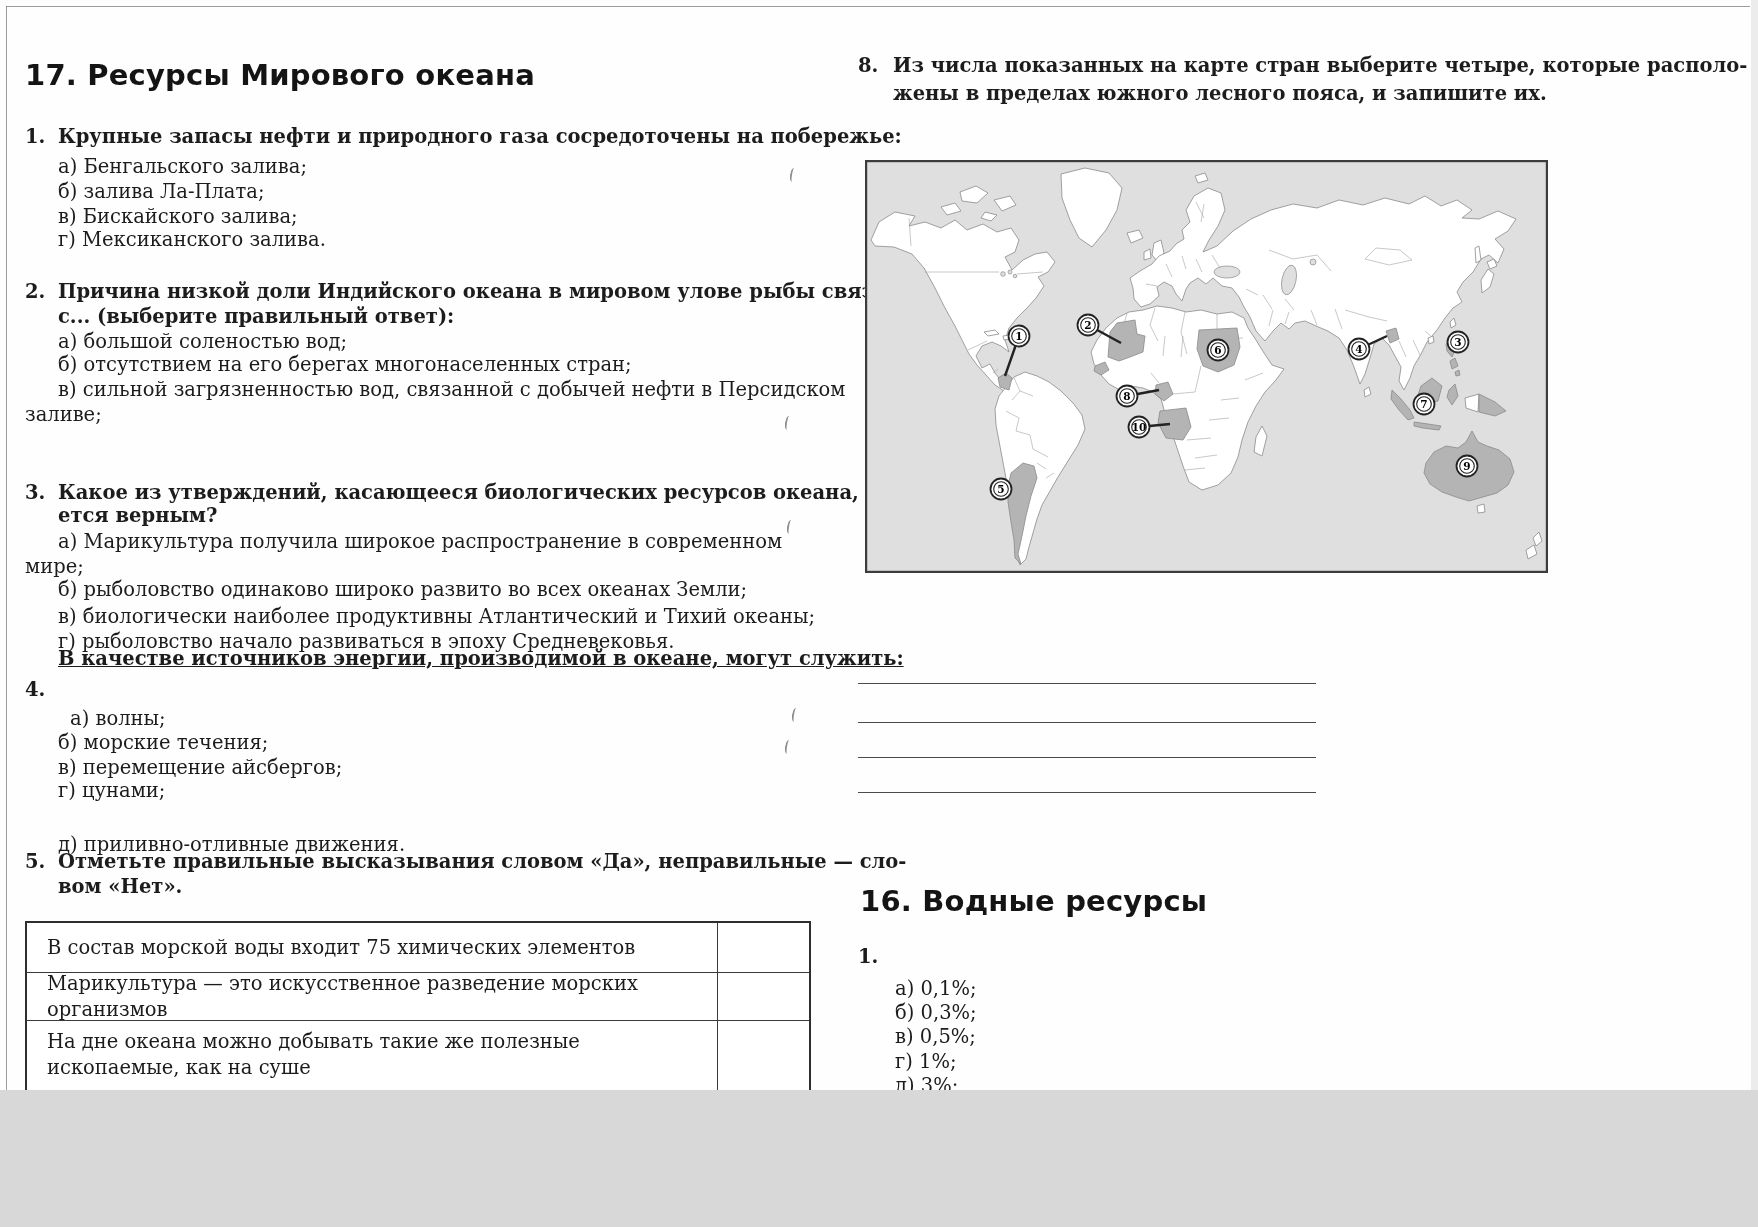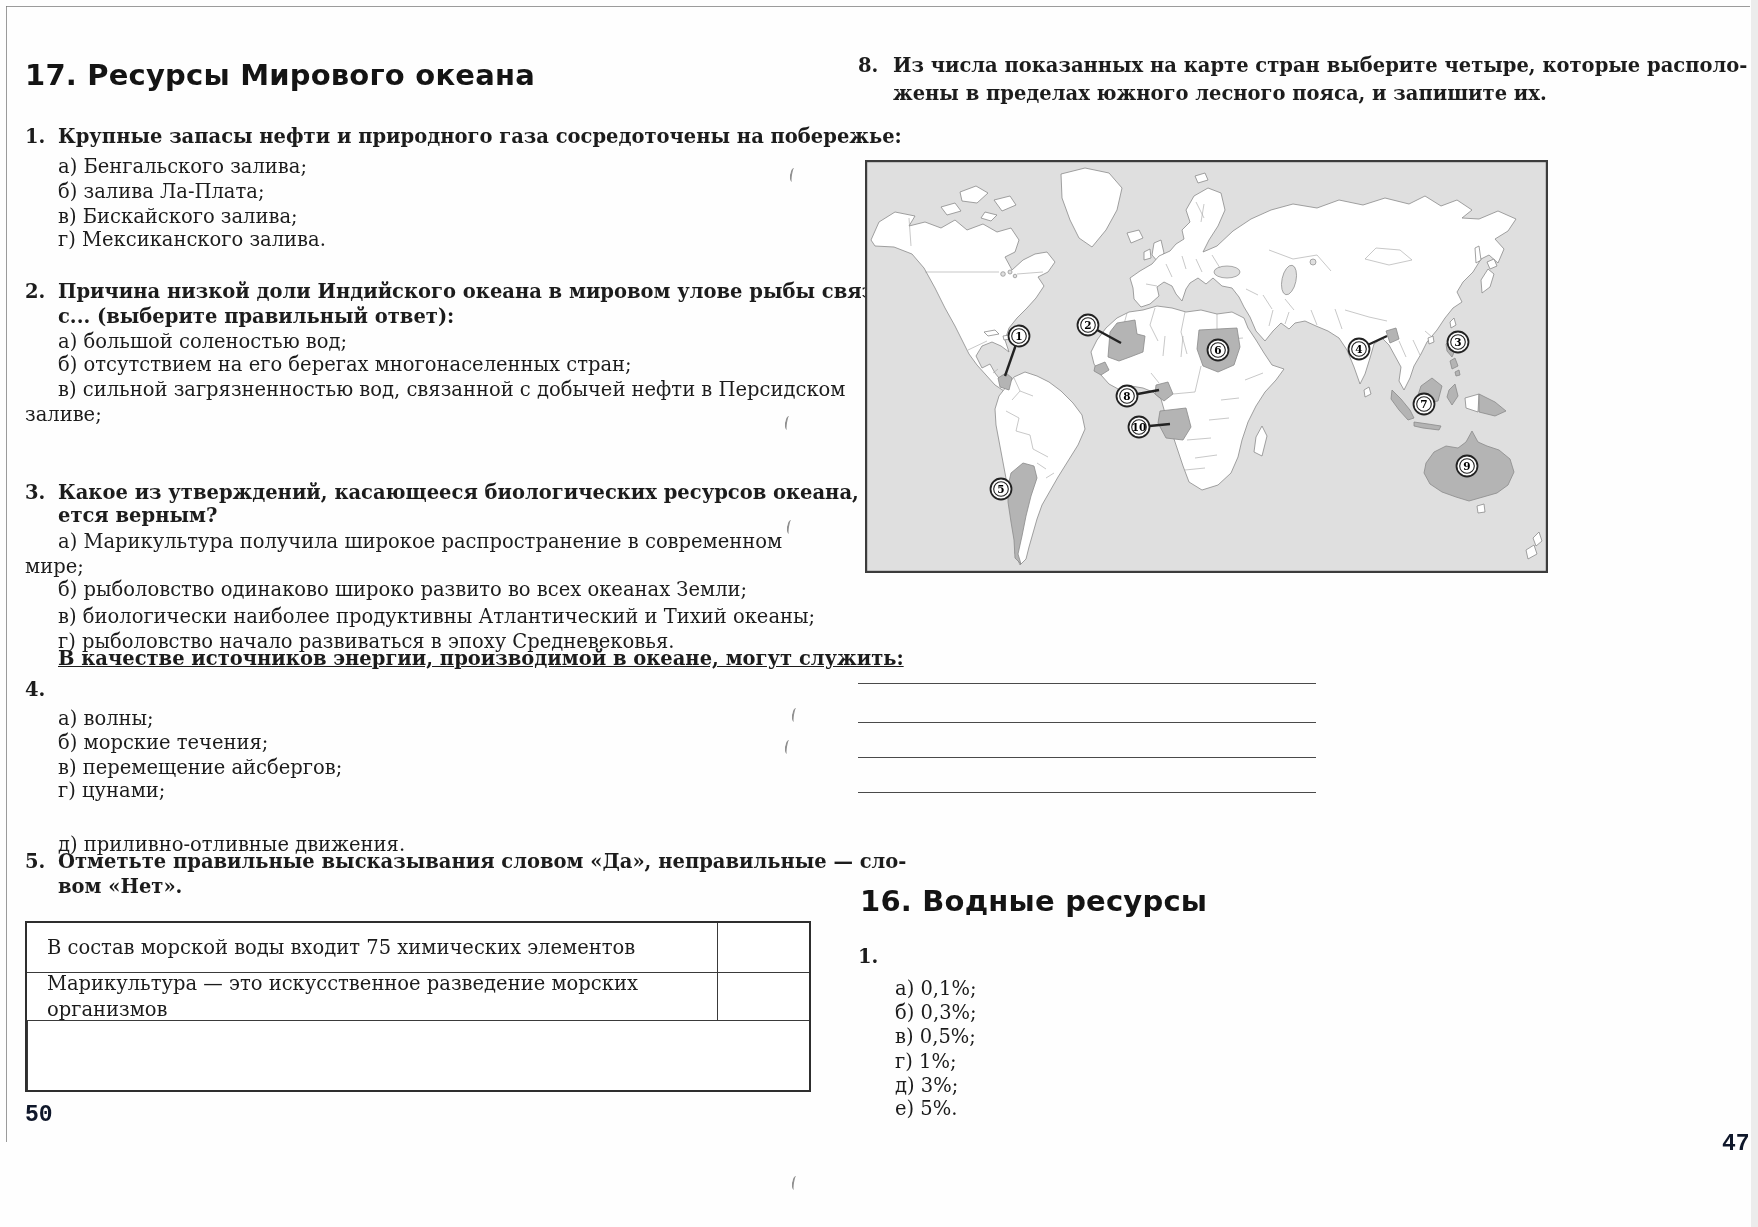--- a/index.html
+++ b/index.html
@@ -1,16 +1,16 @@
 <!DOCTYPE html>
 <html><head>
 <meta charset="utf-8">
 <style>
   html,body{margin:0;padding:0;background:#d8d8d8;}
-  #stage{position:relative;width:1758px;height:1227px;background:#fefefe;overflow:hidden;
+  #stage{position:relative;width:1758px;height:1090px;background:#fefefe;overflow:hidden;
          font-family:"DejaVu Serif",serif;color:#1c1c1c;}
   .t{position:absolute;font-family:"DejaVu Serif",serif;font-size:19.5px;line-height:24px;
      color:#1c1c1c;white-space:nowrap;}
   .b{font-weight:bold;}
   .h1{position:absolute;font-family:"DejaVu Sans",sans-serif;font-weight:bold;font-size:29px;
       color:#141414;white-space:nowrap;letter-spacing:.2px;}
   .pn{position:absolute;font-family:Liberation Mono, monospace;font-weight:bold;font-size:23px;color:#0f172a;}
   .ansline{position:absolute;height:0;border-top:1.7px solid #4a4a4a;}
   .edge-top{position:absolute;left:6px;top:6px;width:1744px;height:0;border-top:1.5px solid #7a7a7a;opacity:.75;}
   .edge-left{position:absolute;left:6px;top:6px;width:0;height:1136px;border-left:1.5px solid #7a7a7a;opacity:.75;}
@@ -65,40 +65,41 @@
   <span class="t b" style="left:58px;top:481px;">Какое из утверждений, касающееся биологических ресурсов океана, явля-</span>
   <span class="t b" style="left:58px;top:504px;">ется верным?</span>
   <span class="t" style="left:58px;top:530px;">а) Марикультура получила широкое распространение в современном</span>
   <span class="t" style="left:25px;top:555px;">мире;</span>
   <span class="t" style="left:58px;top:578px;">б) рыболовство одинаково широко развито во всех океанах Земли;</span>
   <span class="t" style="left:58px;top:605px;">в) биологически наиболее продуктивны Атлантический и Тихий океаны;</span>
   <span class="t" style="left:58px;top:630px;">г) рыболовство начало развиваться в эпоху Средневековья.</span>
 
   <span class="t b" style="left:25px;top:678px;">4.</span>
   <span class="t b" style="left:58px;top:647px;text-decoration:underline;">В качестве источников энергии, производимой в океане, могут служить:</span>
-  <span class="t" style="left:58px;top:707px;">а) волны;</span>
+  <span class="t" style="left:70px;top:707px;">а) волны;</span>
   <span class="t" style="left:58px;top:731px;">б) морские течения;</span>
   <span class="t" style="left:58px;top:756px;">в) перемещение айсбергов;</span>
   <span class="t" style="left:58px;top:779px;">г) цунами;</span>
   <span class="t" style="left:58px;top:805px;margin-top:28px;">д) приливно-отливные движения.</span>
 
   <span class="t b" style="left:25px;top:850px;">5.</span>
   <span class="t b" style="left:58px;top:850px;">Отметьте правильные высказывания словом «Да», неправильные — сло-</span>
   <span class="t b" style="left:58px;top:875px;">вом «Нет».</span>
 
   <div class="tbl">
     <div class="trow" style="height:50px;">
       <div class="tcell">В состав морской воды входит 75 химических элементов</div>
       <div class="tcell tans"></div>
     </div>
     <div class="trow" style="height:48px;">
       <div class="tcell">Марикультура — это искусственное разведение морских организмов</div>
       <div class="tcell tans"></div>
     </div>
     <div class="trow">
+      <div class="tcell" style="width:600px;align-items:flex-start;padding-top:8px;">На дне океана можно добывать такие же полезные ископаемые, как на суше</div>
       <div class="tcell tans"></div>
     </div>
   </div>
 
   <div class="pn" style="left:25px;top:1102px;">50</div>
 
   <span class="t b" style="left:858px;top:54px;">8.</span>
   <span class="t b" style="left:893px;top:82px;">жены в пределах южного лесного пояса, и запишите их.</span>
   <span class="t b" style="left:893px;top:54px;">Из числа показанных на карте стран выберите четыре, которые располо-</span>
 

